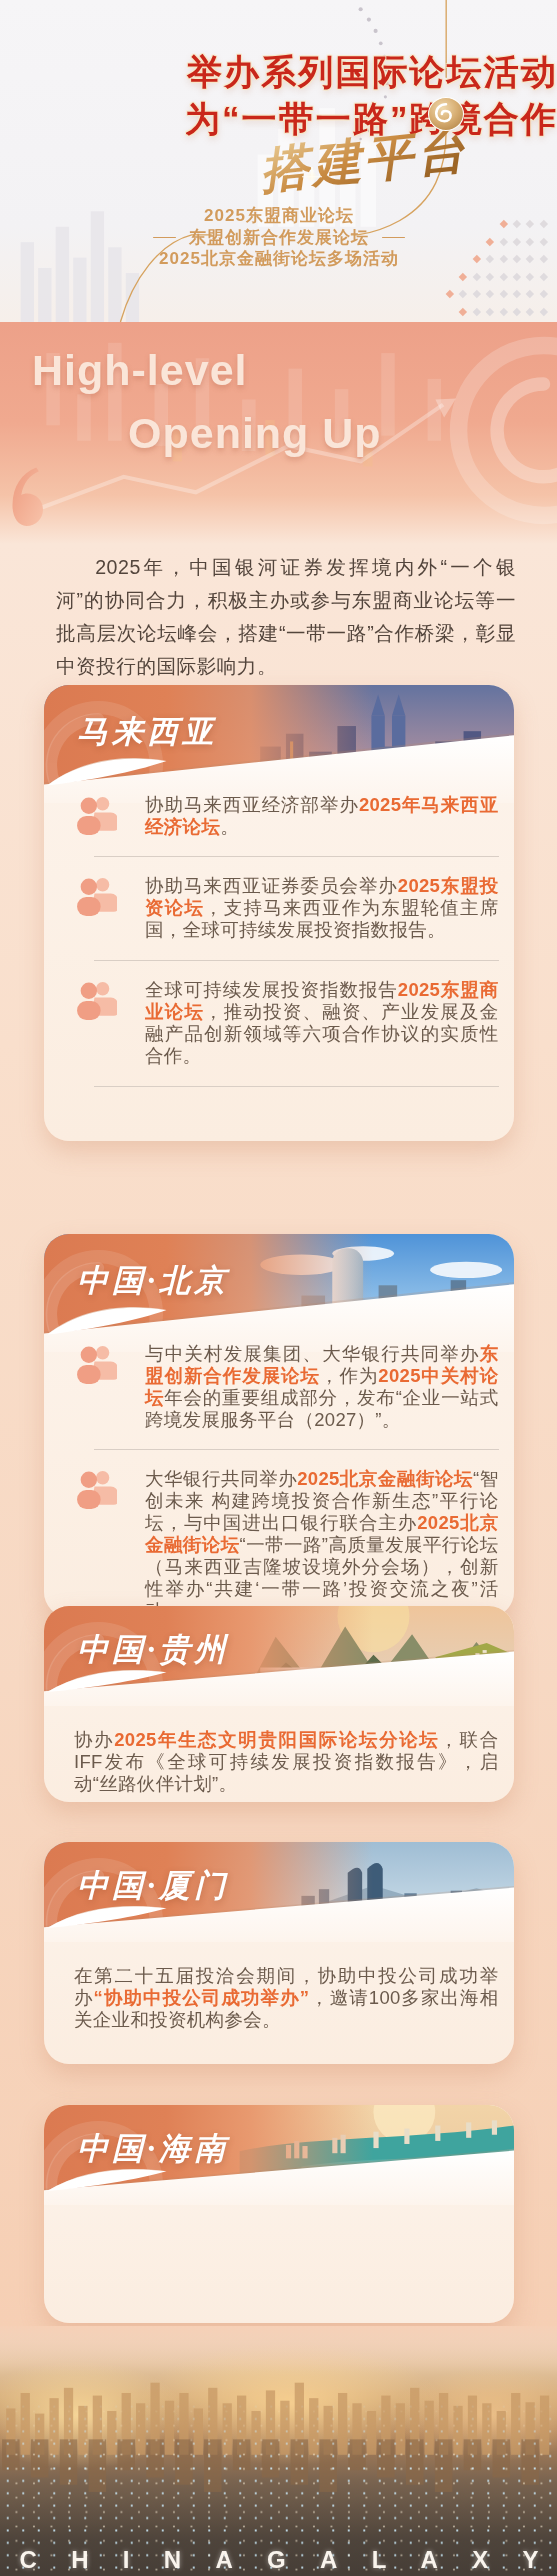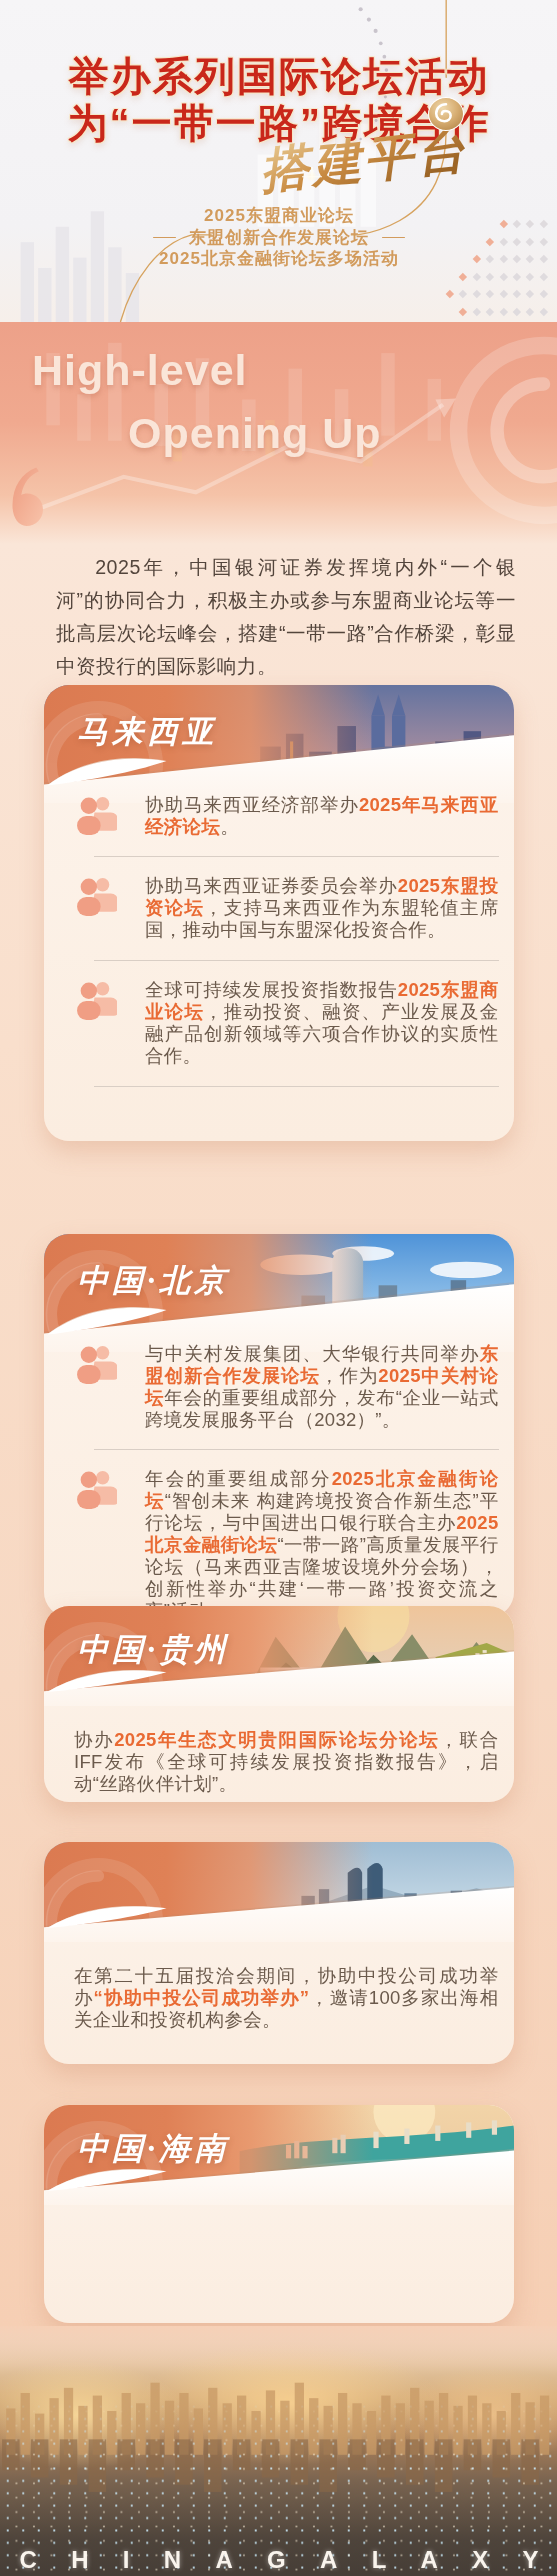--- a/index.html
+++ b/index.html
@@ -8,22 +8,22 @@
   }
   *{margin:0;padding:0;box-sizing:border-box;}
   html,body{width:558px;}
   body{
     position:relative;width:558px;height:2623px;overflow:hidden;
     font-family:"Liberation Sans","DejaVu Sans",sans-serif;background:#F5F4F6;
   }
   
   .top{position:absolute;left:0;top:0;width:558px;height:322px;background:linear-gradient(180deg,#F6F5F7 0%,#F3F2F4 70%,#F6EFEA 100%);overflow:hidden;}
   .top-deco{position:absolute;inset:0;}
-  .page-title{position:absolute;left:0;top:49px;width:100%;text-align:center;
-    font-weight:900;font-size:40px;letter-spacing:2.1px;color:var(--red);
+  .page-title{position:absolute;left:0;top:49px;width:100%;text-align:right;
+    font-weight:900;font-size:35px;letter-spacing:2.1px;color:var(--red);
     text-shadow:1px 1px 0 rgba(247,231,200,.95),-1px -1px 0 rgba(247,231,200,.85),1px -1px 0 rgba(247,231,200,.85),-1px 1px 0 rgba(247,231,200,.85),0 3.1px 7.2px rgba(188,120,80,.28);}
   .page-title.l2{top:96px;}
   .calligraphy{position:absolute;left:260px;top:128px;font-family:"Liberation Serif","DejaVu Serif",serif;
     font-style:italic;font-weight:700;font-size:49px;letter-spacing:3.1px;transform:rotate(-6deg);
     background:linear-gradient(160deg,#EACD96 5%,#C98B42 45%,#9C6526 80%);
     -webkit-background-clip:text;background-clip:text;color:transparent;}
   .sparkle{position:absolute;left:305px;top:170px;width:13.4px;height:13.4px;
     background:radial-gradient(circle,#FFF8E8 0 18%,rgba(255,244,214,0) 60%);}
   .sparkle::before,.sparkle::after{content:"";position:absolute;background:linear-gradient(#FFFDF4,rgba(255,250,230,0));}
   .sparkle::before{left:5.7px;top:-3.1px;width:2.1px;height:19.6px;}
@@ -318,21 +318,21 @@
       <div class="divider"></div>
       <div class="item">
         <span class="people-icon">
           <svg viewBox="0 0 84 78">
             <circle cx="56" cy="17" r="13" fill="#F6BCA6"></circle>
             <path d="M40,34 h32 a14,14 0 0 1 14,14 v14 a8,8 0 0 1 -8,8 h-44 Z" fill="#F6BCA6"></path>
             <circle cx="29" cy="21" r="16" fill="#F09E84"></circle>
             <rect x="6" y="41" width="46" height="37" rx="18" fill="#F09E84"></rect>
           </svg>
         </span>
-        <p class="item-text"><span>协助马来西亚证券委员会举办</span><span class="hl">2025东盟投资论坛</span><span>，支持马来西亚作为东盟轮值主席国，推动中国与东盟深化投资合作。</span></p>
+        <p class="item-text"><span>协助马来西亚证券委员会举办</span><span class="hl">2025东盟投资论坛</span><span>，支持马来西亚作为东盟轮值主席国，全球可持续发展投资指数报告。</span></p>
       </div>
       <div class="divider"></div>
       <div class="item">
         <span class="people-icon">
           <svg viewBox="0 0 84 78">
             <circle cx="56" cy="17" r="13" fill="#F6BCA6"></circle>
             <path d="M40,34 h32 a14,14 0 0 1 14,14 v14 a8,8 0 0 1 -8,8 h-44 Z" fill="#F6BCA6"></path>
             <circle cx="29" cy="21" r="16" fill="#F09E84"></circle>
             <rect x="6" y="41" width="46" height="37" rx="18" fill="#F09E84"></rect>
           </svg>
@@ -397,33 +397,33 @@
   <div class="card-body">
       <div class="item">
         <span class="people-icon">
           <svg viewBox="0 0 84 78">
             <circle cx="56" cy="17" r="13" fill="#F6BCA6"></circle>
             <path d="M40,34 h32 a14,14 0 0 1 14,14 v14 a8,8 0 0 1 -8,8 h-44 Z" fill="#F6BCA6"></path>
             <circle cx="29" cy="21" r="16" fill="#F09E84"></circle>
             <rect x="6" y="41" width="46" height="37" rx="18" fill="#F09E84"></rect>
           </svg>
         </span>
-        <p class="item-text"><span>与中关村发展集团、大华银行共同举办</span><span class="hl">东盟创新合作发展论坛</span><span>，作为</span><span class="hl">2025中关村论坛</span><span>年会的重要组成部分，发布“企业一站式跨境发展服务平台（2032）”。</span></p>
+        <p class="item-text"><span>与中关村发展集团、大华银行共同举办</span><span class="hl">东盟创新合作发展论坛</span><span>，作为</span><span class="hl">2025中关村论坛</span><span>年会的重要组成部分，发布“企业一站式跨境发展服务平台（2027）”。</span></p>
       </div>
       <div class="divider"></div>
       <div class="item">
         <span class="people-icon">
           <svg viewBox="0 0 84 78">
             <circle cx="56" cy="17" r="13" fill="#F6BCA6"></circle>
             <path d="M40,34 h32 a14,14 0 0 1 14,14 v14 a8,8 0 0 1 -8,8 h-44 Z" fill="#F6BCA6"></path>
             <circle cx="29" cy="21" r="16" fill="#F09E84"></circle>
             <rect x="6" y="41" width="46" height="37" rx="18" fill="#F09E84"></rect>
           </svg>
         </span>
-        <p class="item-text"><span>年会的重要组成部分</span><span class="hl">2025北京金融街论坛</span><span>“智创未来 构建跨境投资合作新生态”平行论坛，与中国进出口银行联合主办</span><span class="hl">2025北京金融街论坛</span><span>“一带一路”高质量发展平行论坛（马来西亚吉隆坡设境外分会场），创新性举办“共建‘一带一路’投资交流之夜”活动。</span></p>
+        <p class="item-text"><span>大华银行共同举办</span><span class="hl">2025北京金融街论坛</span><span>“智创未来 构建跨境投资合作新生态”平行论坛，与中国进出口银行联合主办</span><span class="hl">2025北京金融街论坛</span><span>“一带一路”高质量发展平行论坛（马来西亚吉隆坡设境外分会场），创新性举办“共建‘一带一路’投资交流之夜”活动。</span></p>
       </div>
     </div>
 </section>
 
 <section class="card small" style="top:1606px;height:196px;">
   <header class="card-header">
     <div class="photo">
       <svg viewBox="0 0 913 195" preserveAspectRatio="none">
         <defs>
             <linearGradient id="gzSky" x1="0" y1="0" x2="0" y2="1">
@@ -502,20 +502,21 @@
         </g>
         <g fill="#B86048">
           <rect x="860" y="128" width="12" height="8"></rect>
             <rect x="878" y="122" width="12" height="8"></rect>
             <rect x="866" y="140" width="12" height="8"></rect>
         </g>
         <rect x="380" y="162" width="533" height="10" fill="#C8B89A"></rect>
       </svg>
     </div>
     <div class="orange-overlay"></div>
+    <h2 class="card-title">中国·厦门</h2>
   <svg class="hswirl" viewBox="0 0 300 300">
         <circle cx="150" cy="150" r="112" fill="none" stroke="rgba(255,255,255,.14)" stroke-width="26"></circle>
         <path d="M150,60 a90,90 0 1 0 64,152" fill="none" stroke="rgba(255,255,255,.18)" stroke-width="22" stroke-linecap="round"></path>
       </svg>
       <svg class="curl" viewBox="0 0 913 150" preserveAspectRatio="none">
         <defs>
           <linearGradient id="curlW" x1="0" y1="0" x2="0" y2="1">
             <stop offset="0" stop-color="#FFFFFF"></stop>
             <stop offset="1" stop-color="#FDF4EC"></stop>
           </linearGradient>

